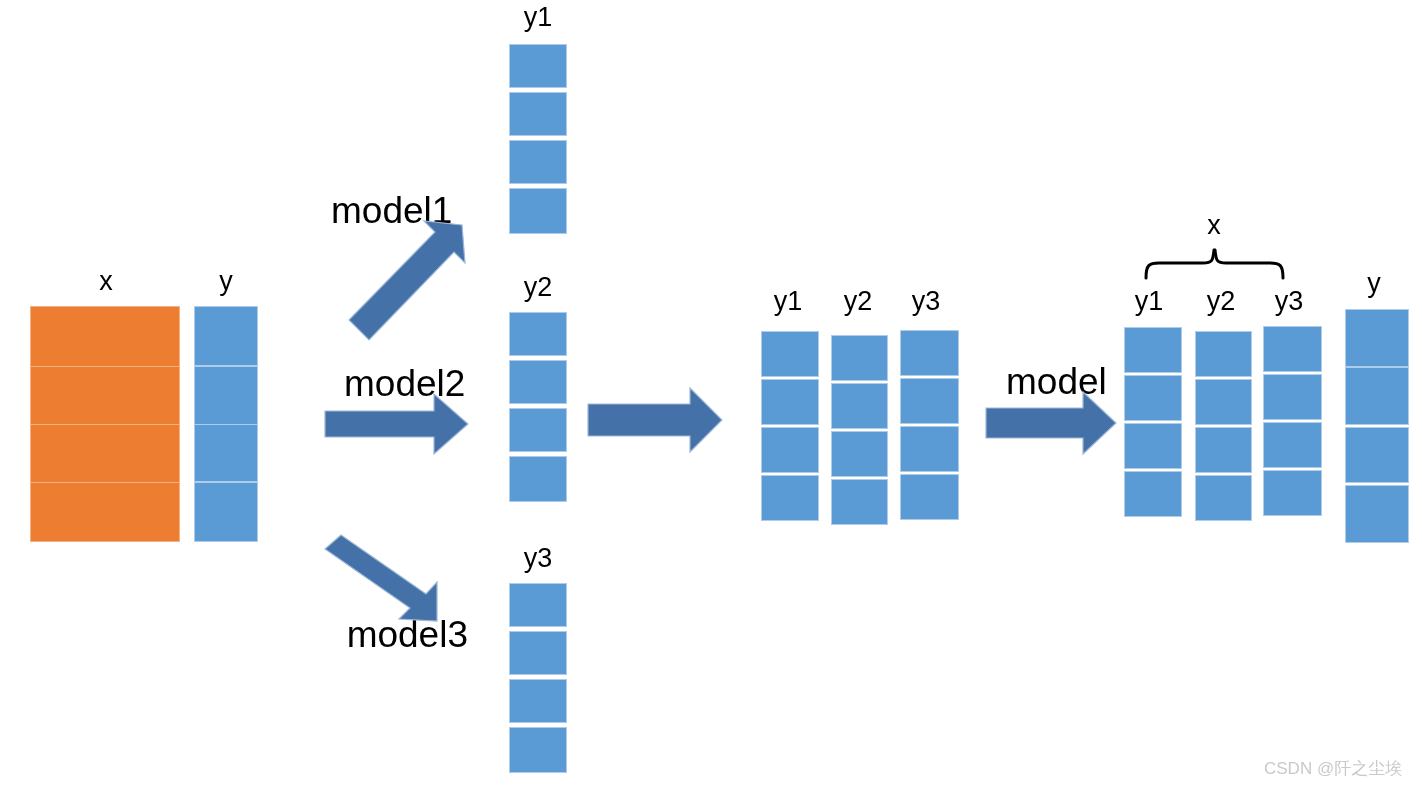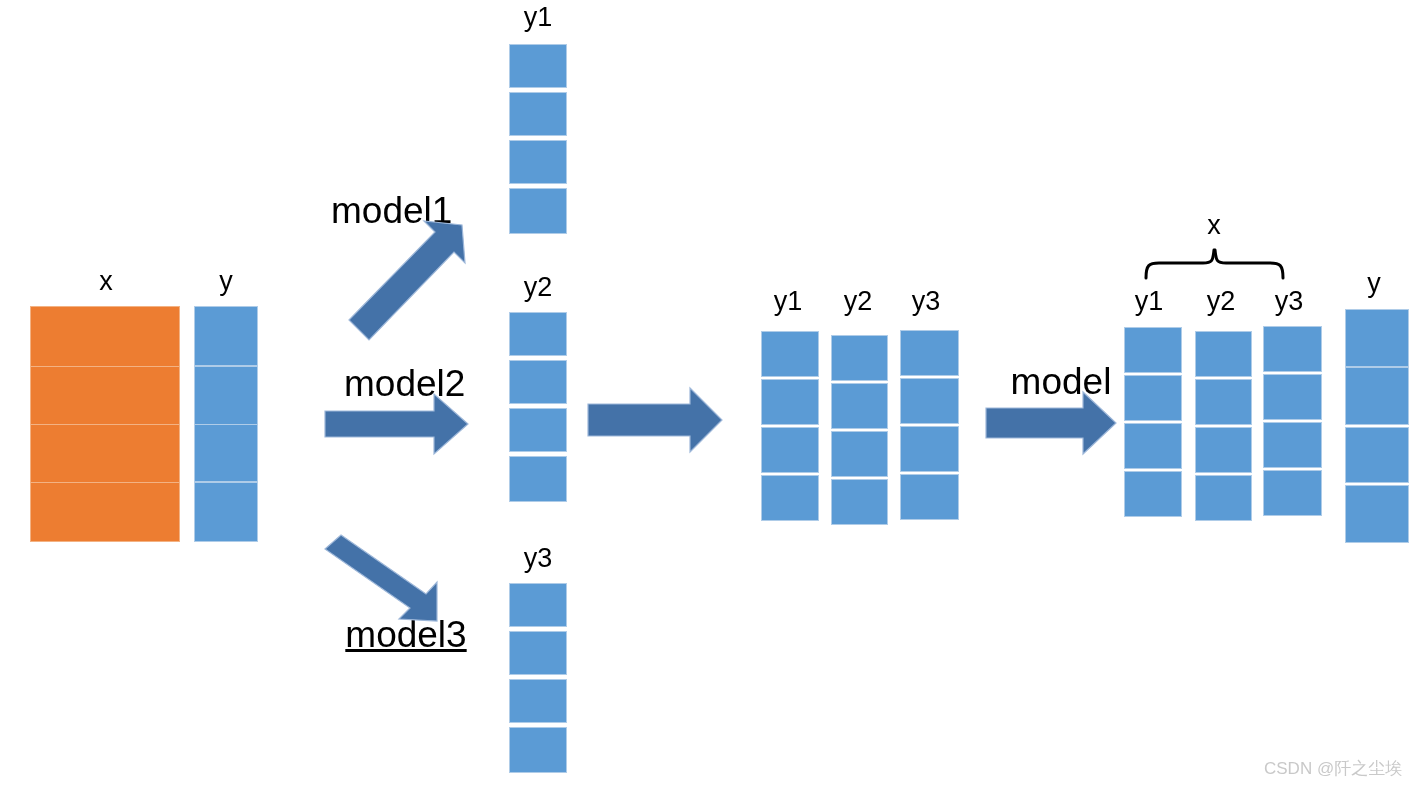--- a/index.html
+++ b/index.html
@@ -130,22 +130,22 @@
   <div class="cell" style="left:1263px; top:470px; width:59px; height:46px;"></div>
 
   <div class="label" style="left:1338px; top:270px; width:72px;">y</div>
   <div class="cell" style="left:1345px; top:309px; width:64px; height:58px;"></div>
   <div class="cell" style="left:1345px; top:367px; width:64px; height:58px;"></div>
   <div class="cell" style="left:1345px; top:427px; width:64px; height:56px;"></div>
   <div class="cell" style="left:1345px; top:485px; width:64px; height:58px;"></div>
 
   <div class="label arrow-label" style="left:331px; top:192px; width:124px; text-align:left;">model1</div>
   <div class="label arrow-label" style="left:344px; top:365px; width:124px; text-align:left;">model2</div>
-  <div class="label arrow-label" style="left:344px; top:616px; width:124px; text-align:center;text-decoration:underline;">model3</div>
-  <div class="label arrow-label" style="left:1006px; top:363px; width:110px; text-align:center;">model</div>
+  <div class="label arrow-label" style="left:344px; top:616px; width:124px; text-align:right;">model3</div>
+  <div class="label arrow-label" style="left:1006px; top:363px; width:110px; text-align:left;">model</div>
   <div class="label" style="left:1178px; top:212px; width:72px;">x</div>
 
   <svg class="svg-layer" viewBox="0 0 1422 790" xmlns="http://www.w3.org/2000/svg">
 
     <g>
       <polygon points="349,320 435,232 424,221 462,225 465,263 454,252 369,340" fill="#4472A8" stroke="#9DB7D9" stroke-width="1.2" transform="translate(0,0)"></polygon>
     </g>
 
     <g>
       <polygon points="325,411 434,411 434,394 468,424 434,454 434,437 325,437" fill="#4472A8" stroke="#9DB7D9" stroke-width="1.2"></polygon>

